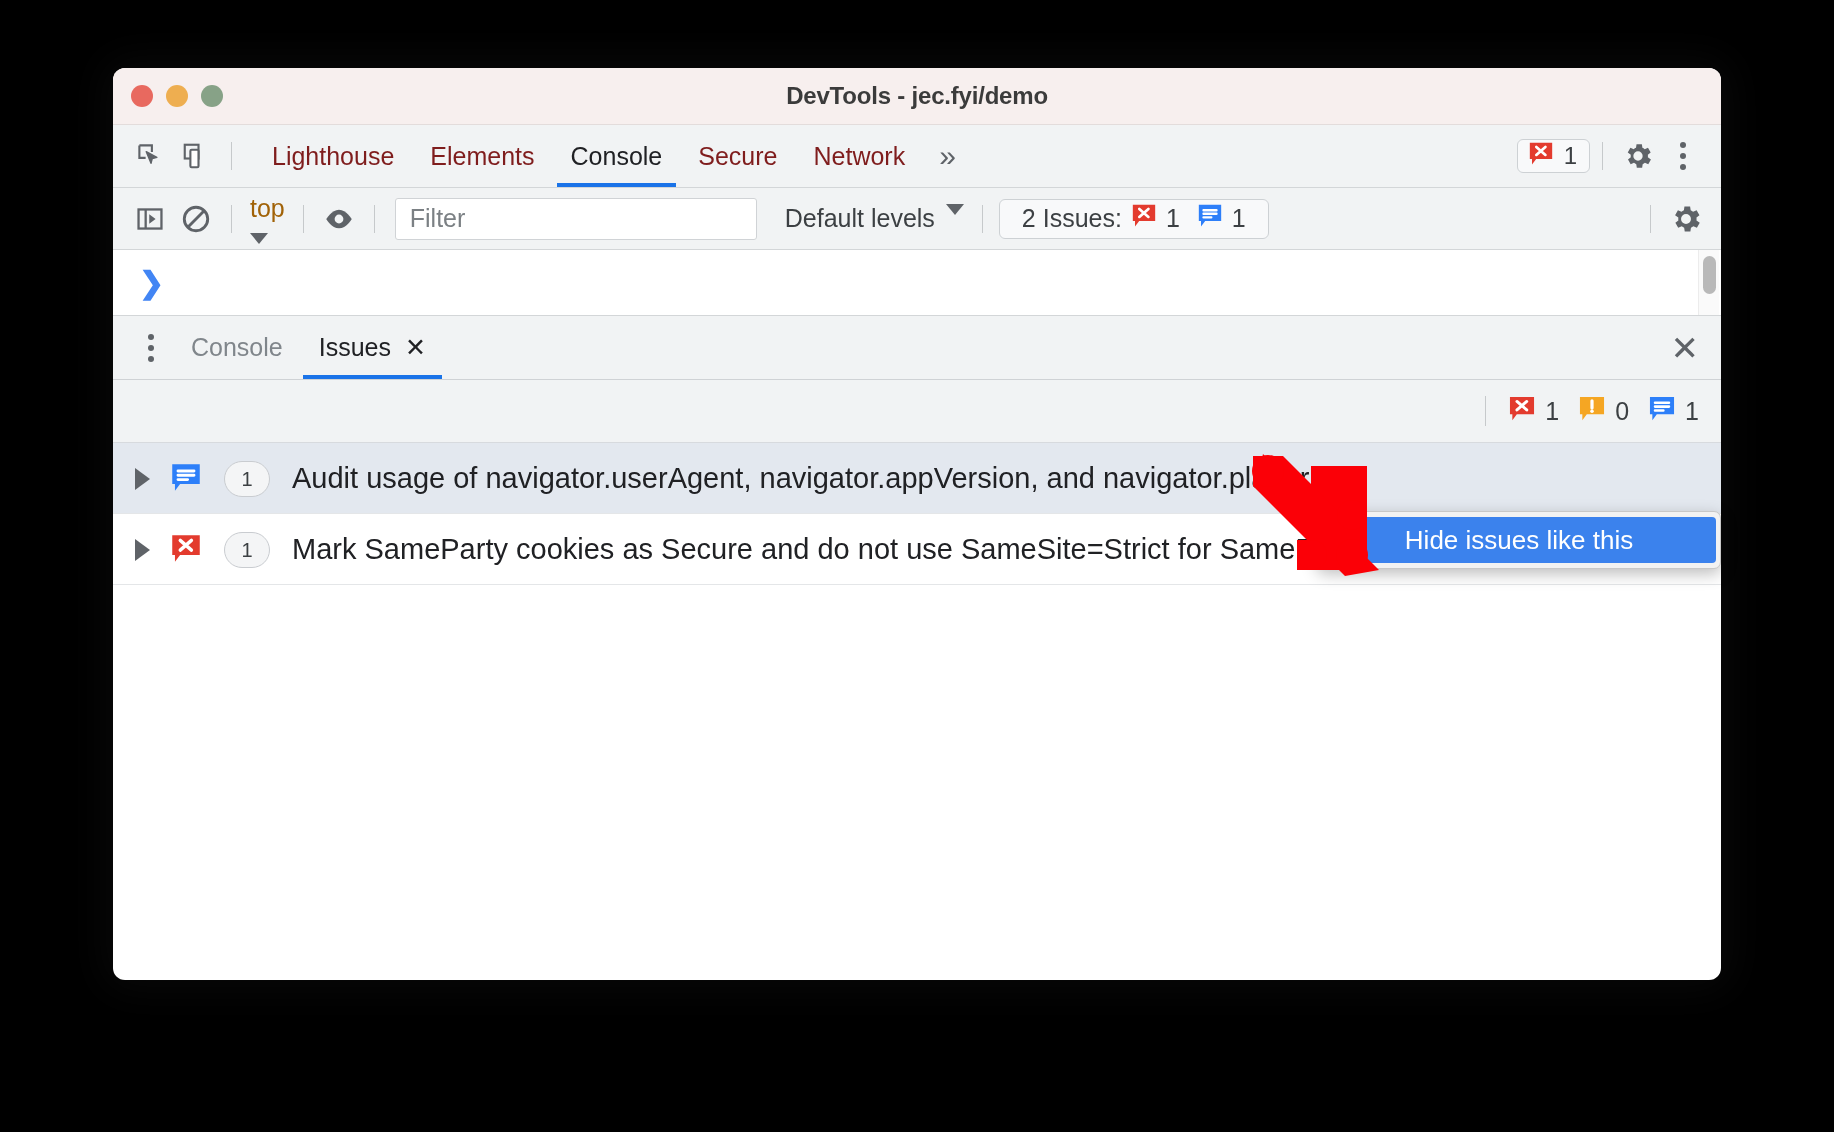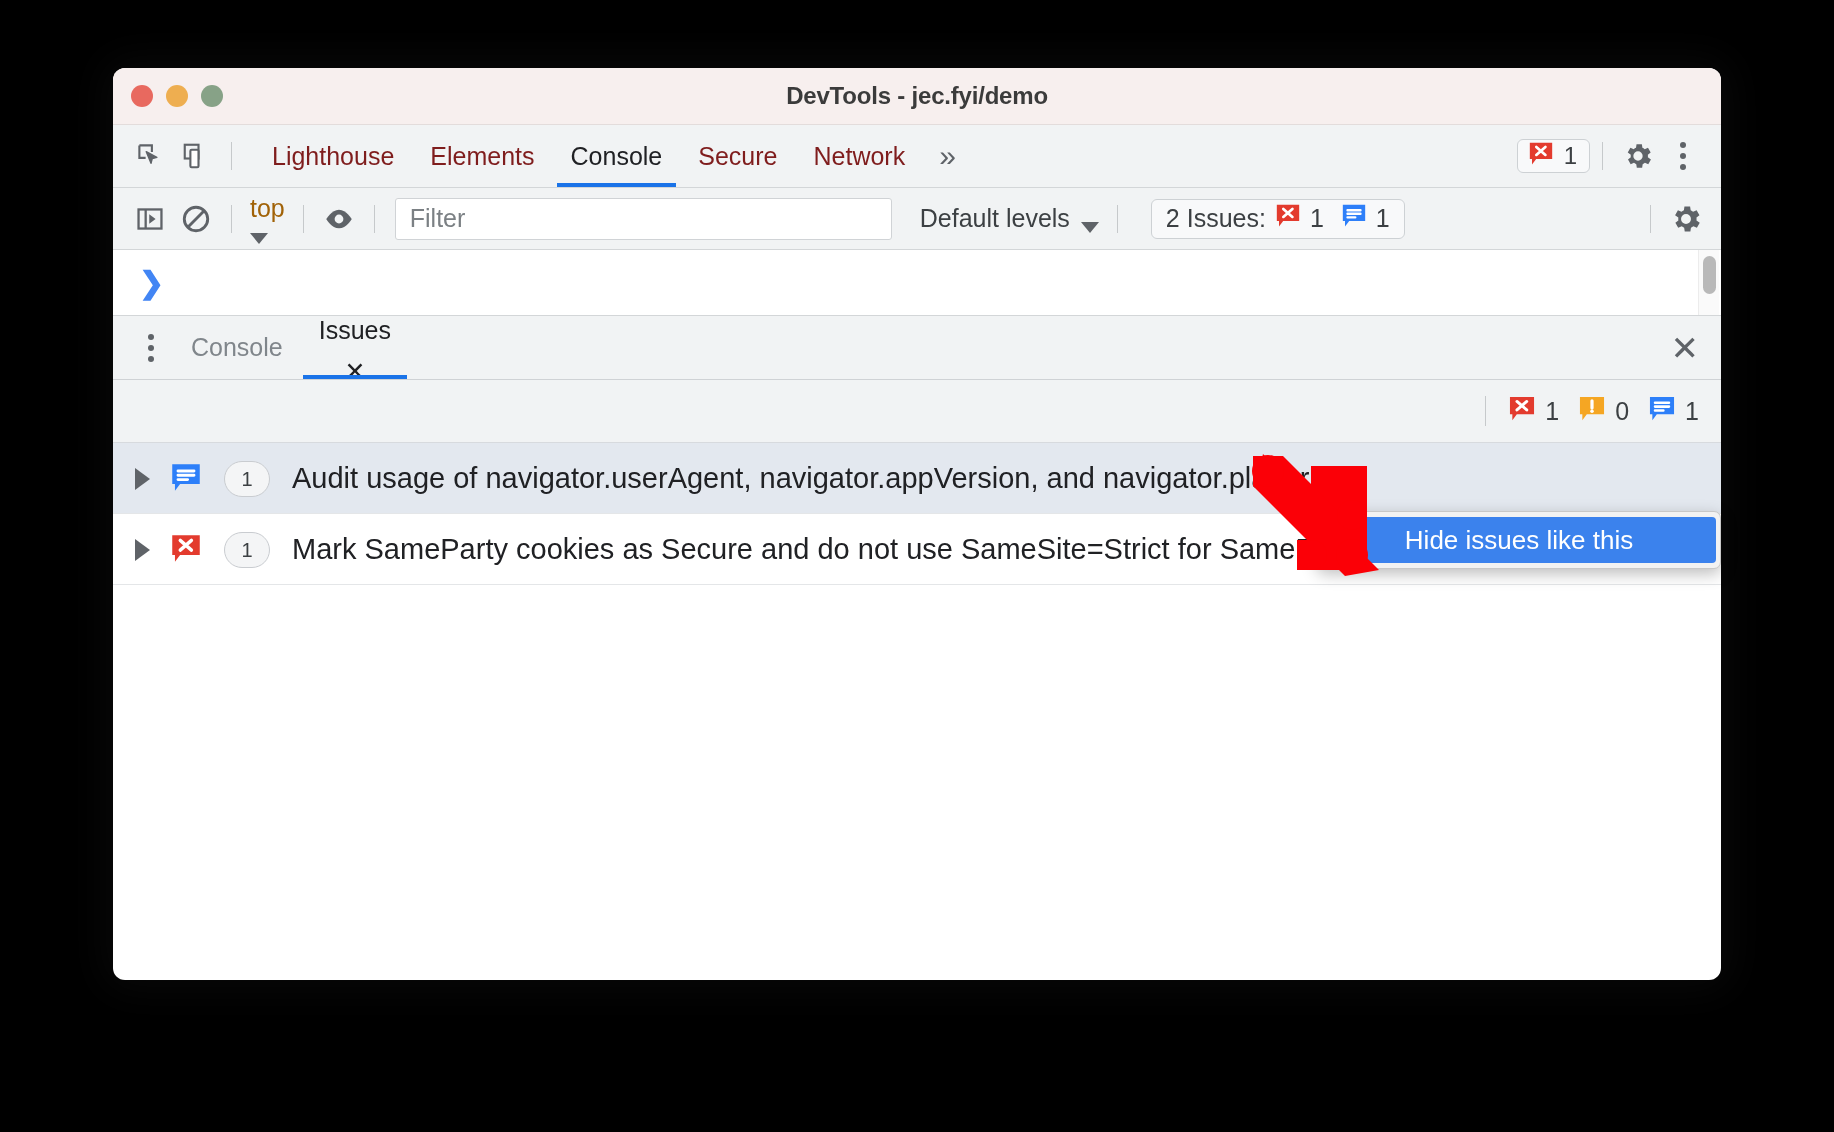--- a/index.html
+++ b/index.html
@@ -151,51 +151,51 @@
     flex-direction: column;
   }
   .caret {
     width: 0; height: 0;
     border-left: 9px solid transparent;
     border-right: 9px solid transparent;
     border-top: 11px solid #5f6368;
   }
   .filter-input {
     flex: 0 0 auto;
-    width: 497px;
+    width: 362px;
     height: 42px;
     background: #ffffff;
     border: 1px solid #d0d3d6;
     border-radius: 3px;
     display: flex;
     align-items: center;
     padding-left: 14px;
     box-sizing: border-box;
     font-size: 25px;
     color: #7b8084;
     margin-left: 8px;
   }
   .levels {
-    display: flex; align-items: flex-end; gap: 11px;
+    display: flex; align-items: flex-start; gap: 11px;
     font-size: 25px;
     color: #3c4043;
     margin-left: 22px;
     padding: 0 6px;
   }
   .issues-chip {
     display: flex; align-items: center; gap: 9px;
     border: 1px solid #cdd1d4;
     border-radius: 6px;
     background: #f8f9fa;
     height: 40px;
-    padding: 0 14px;
+    padding: 0 22px;
     box-sizing: border-box;
     font-size: 25px;
     color: #3c4043;
-    margin-left: 21px;
+    margin-left: 4px;
     white-space: nowrap;
   }
   .fb-right { margin-left: auto; display:flex; align-items:center; }
 
   
   .console-area {
     position: relative;
     height: 66px;
     background: #ffffff;
     border-bottom: 1px solid #d3d6d8;
@@ -247,21 +247,21 @@
   }
   .dtab {
     position: relative;
     display: flex; align-items: center; gap: 14px;
     height: 100%;
     padding: 0 18px;
     font-size: 25px;
     color: #80868b;
     white-space: nowrap;
   }
-  .dtab.active { color: #202124; flex-direction: column; }
+  .dtab.active { color: #202124; }
   .dtab.active::after {
     content: "";
     position: absolute;
     left: 2px; right: 2px; bottom: 0;
     height: 4px; background: #1a73e8;
   }
   .x-glyph {
     font-size: 25px;
     color: #202124;
     line-height: 1;

